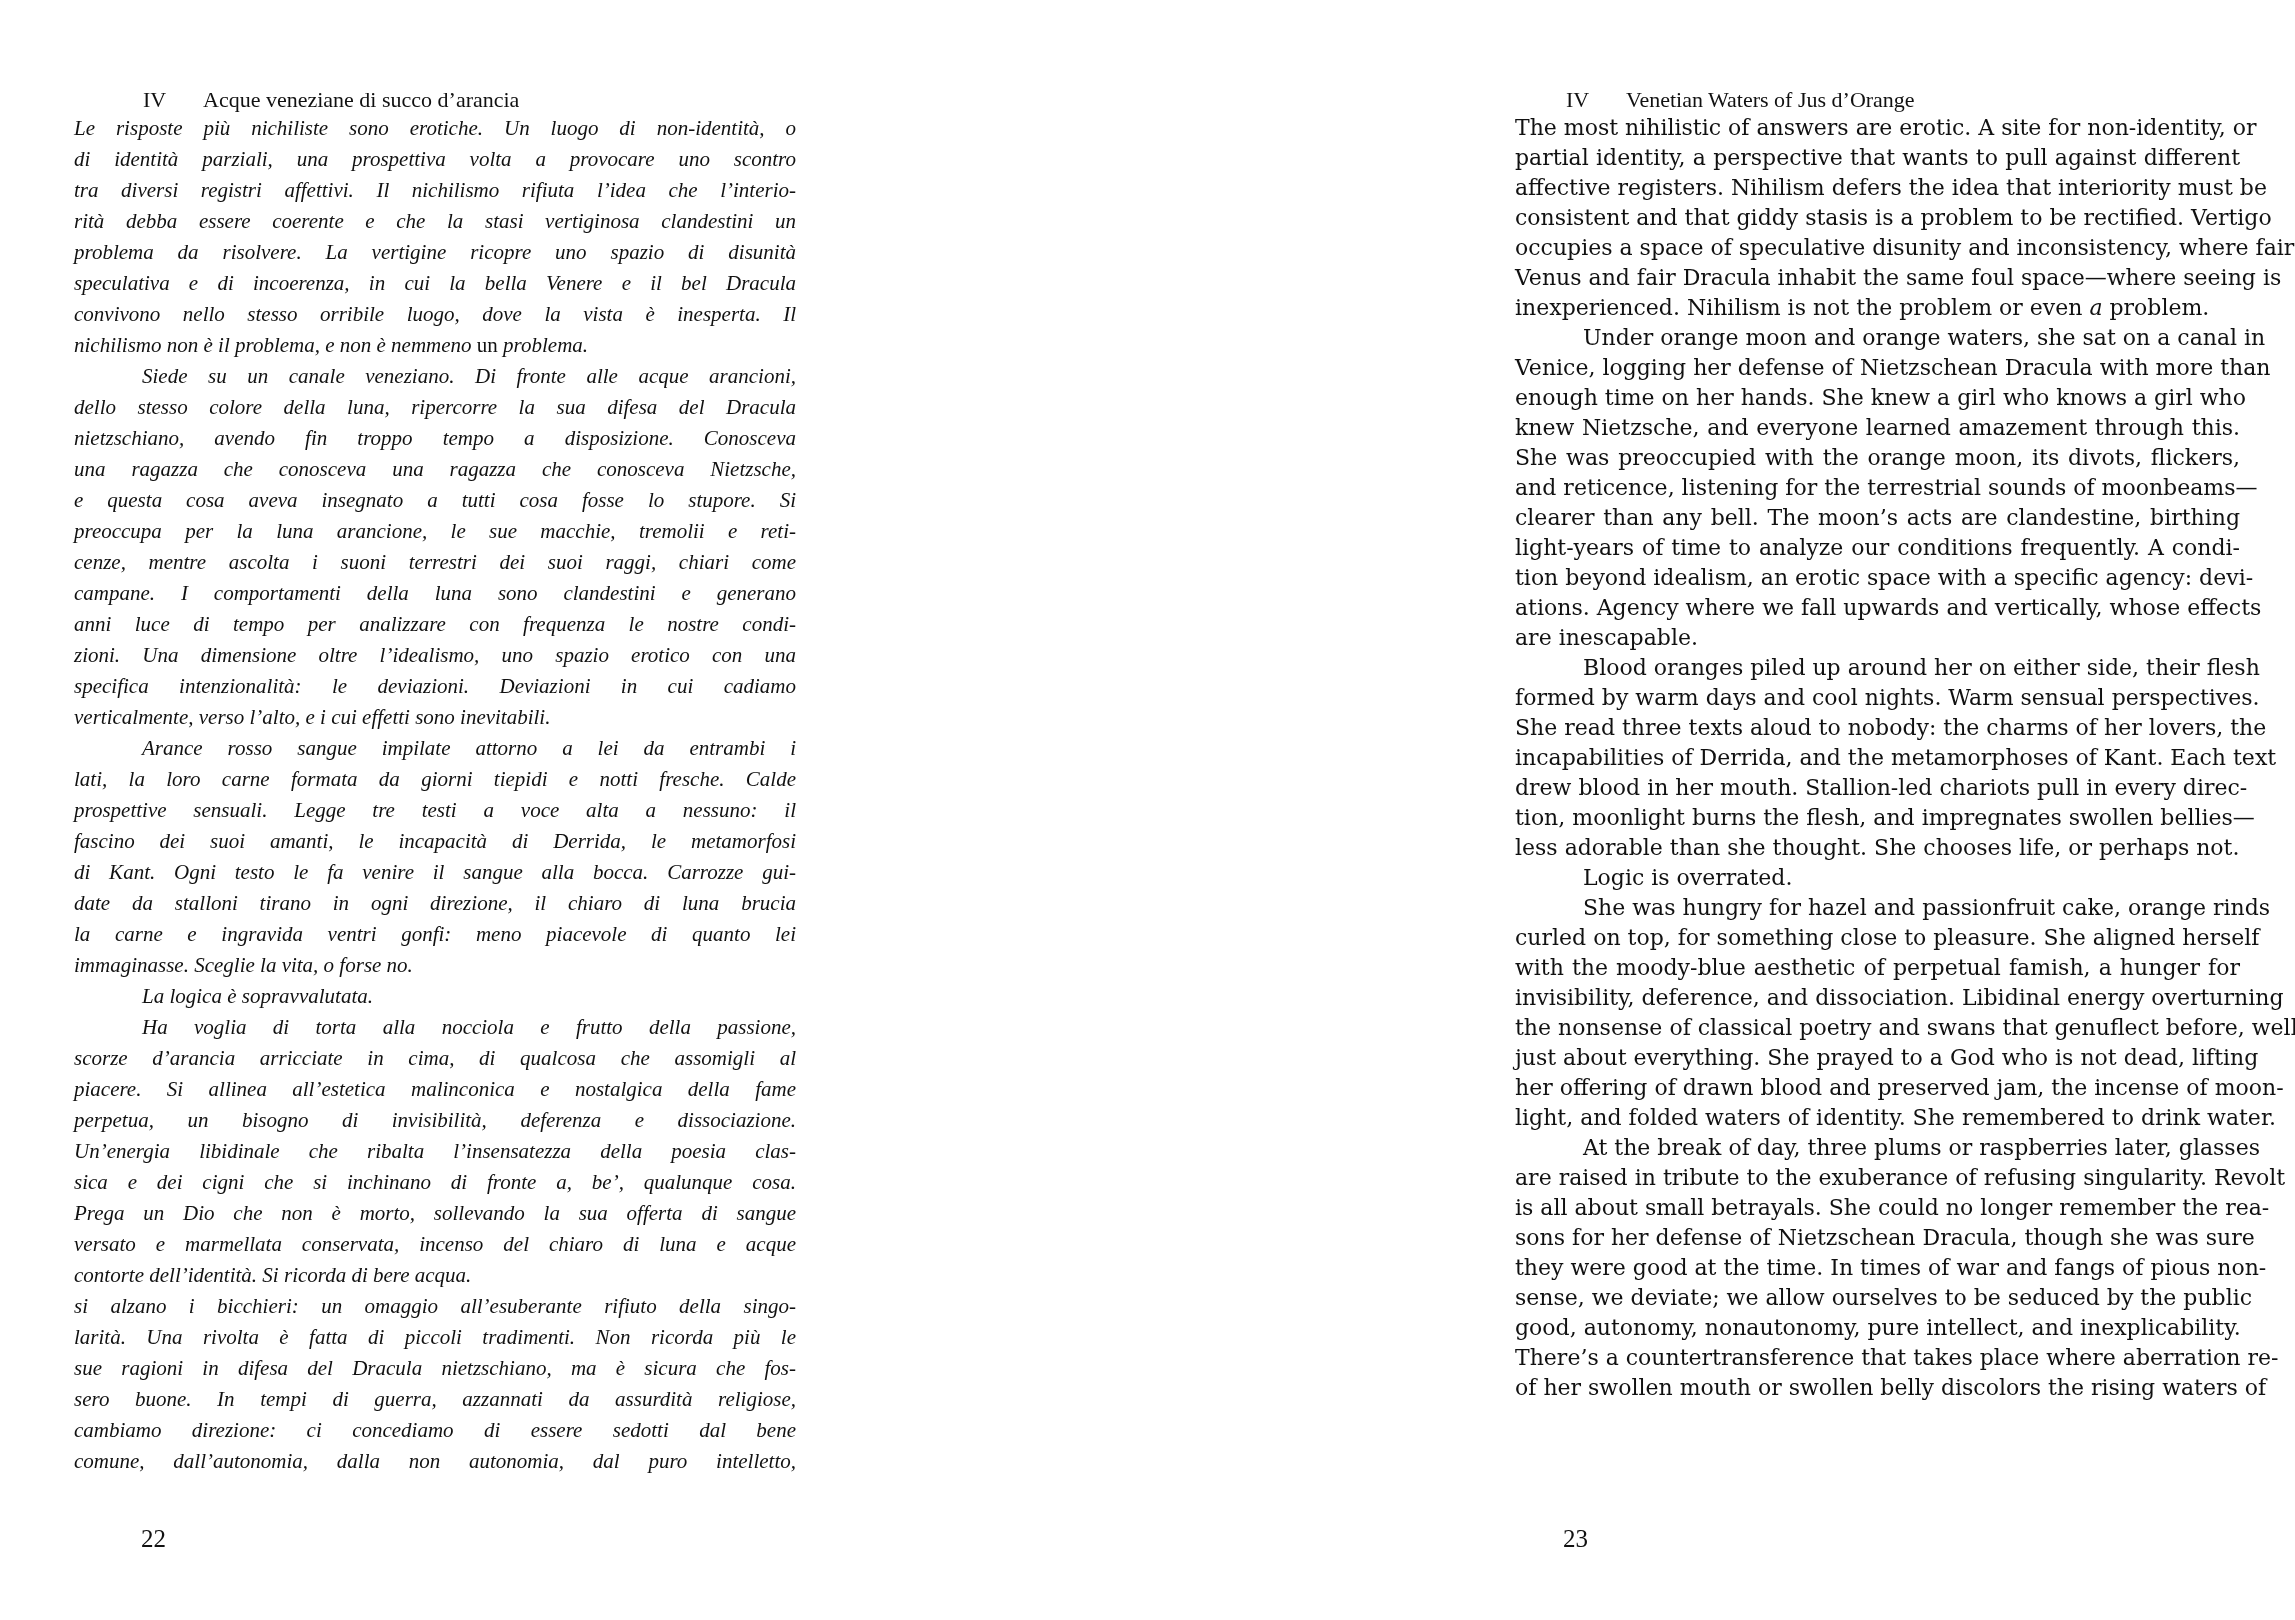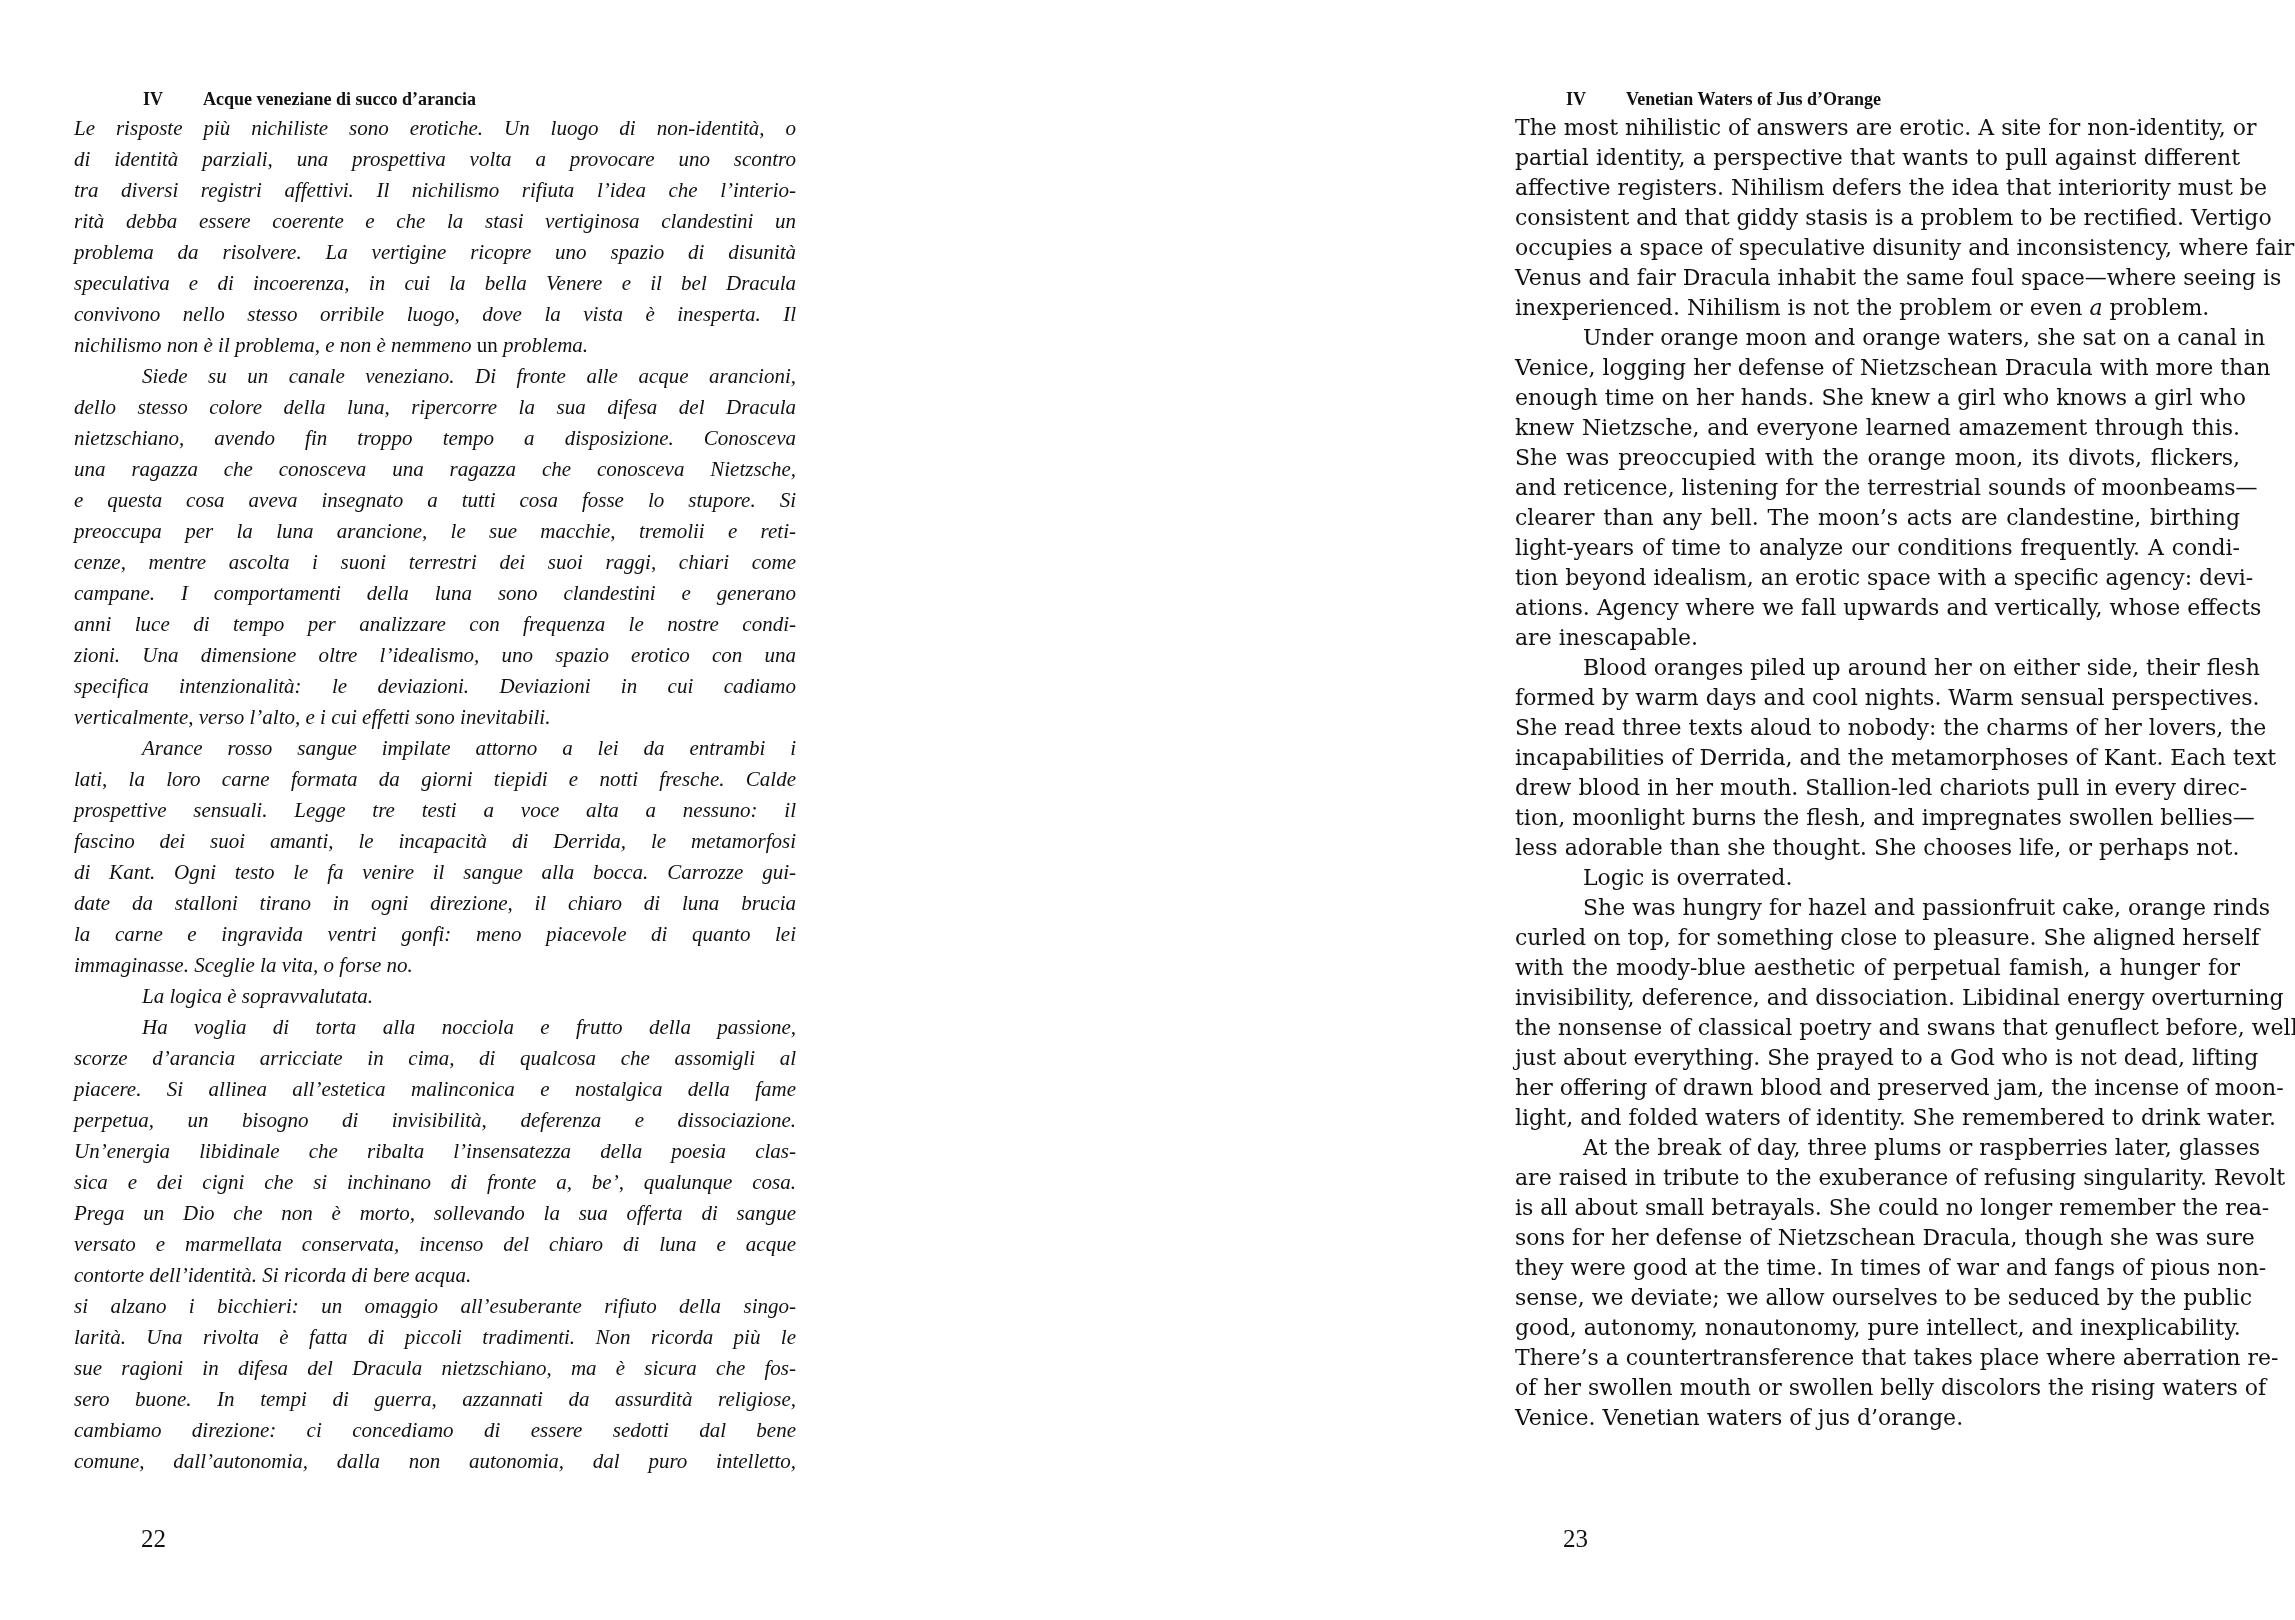--- a/index.html
+++ b/index.html
@@ -1,22 +1,22 @@
 <!DOCTYPE html>
 <html style="font-size:13.7px"><head>
 <meta charset="utf-8">
 <style>
   html, body { margin:0; padding:0; background:#ffffff; }
   body { width:2295px; height:1621px; position:relative; overflow:hidden; color:#111; }
   .page { position:absolute; top:0; height:1621px; }
   .page-left { left:0; width:1147px; }
   .page-right { left:1147px; width:1148px; }
   .heading {
-    position:absolute; font-family:"Liberation Serif", serif; font-weight:bold;
-    font-size:18px; line-height:31px; white-space:nowrap;
+    position:absolute; font-family:"Liberation Serif", serif; font-weight:normal;
+    font-size:22px; line-height:31px; white-space:nowrap;
   }
   .heading .num { display:inline-block; width:60px; }
   .col { position:absolute; top:113px; }
   .col-left { left:74px; width:722px; font-family:Liberation Serif, serif; font-style:italic; font-size:21px; }
   .col-right { left:368px; width:725px; font-family:"DejaVu Serif", serif; font-size:22px; }
   .line { display:block; white-space:nowrap; text-align:justify; text-align-last:justify; height:0; overflow:visible; }
   .col-left .line { line-height:31px; height:31px; }
   .col-right .line { line-height:30px; height:30px; }
   .line.last { text-align-last:left; }
   .line.indent { padding-left:68px; box-sizing:border-box; }
@@ -146,18 +146,17 @@
       <div>
         <div class="line indent">At the break of day, three plums or raspberries later, glasses</div>
         <div class="line">are raised in tribute to the exuberance of refusing singularity. Revolt</div>
         <div class="line">is all about small betrayals. She could no longer remember the rea-</div>
         <div class="line">sons for her defense of Nietzschean Dracula, though she was sure</div>
         <div class="line">they were good at the time. In times of war and fangs of pious non-</div>
         <div class="line">sense, we deviate; we allow ourselves to be seduced by the public</div>
         <div class="line">good, autonomy, nonautonomy, pure intellect, and inexplicability.</div>
         <div class="line">There’s a countertransference that takes place where aberration re-</div>
         <div class="line">of her swollen mouth or swollen belly discolors the rising waters of</div>
-        <div class="line last">Venice. Venetian waters of jus d’orange.</div>
       </div>
     </div>
   <div class="pagenum" style="left:416px;">23</div>
 </div>
 
 
 </body></html>

